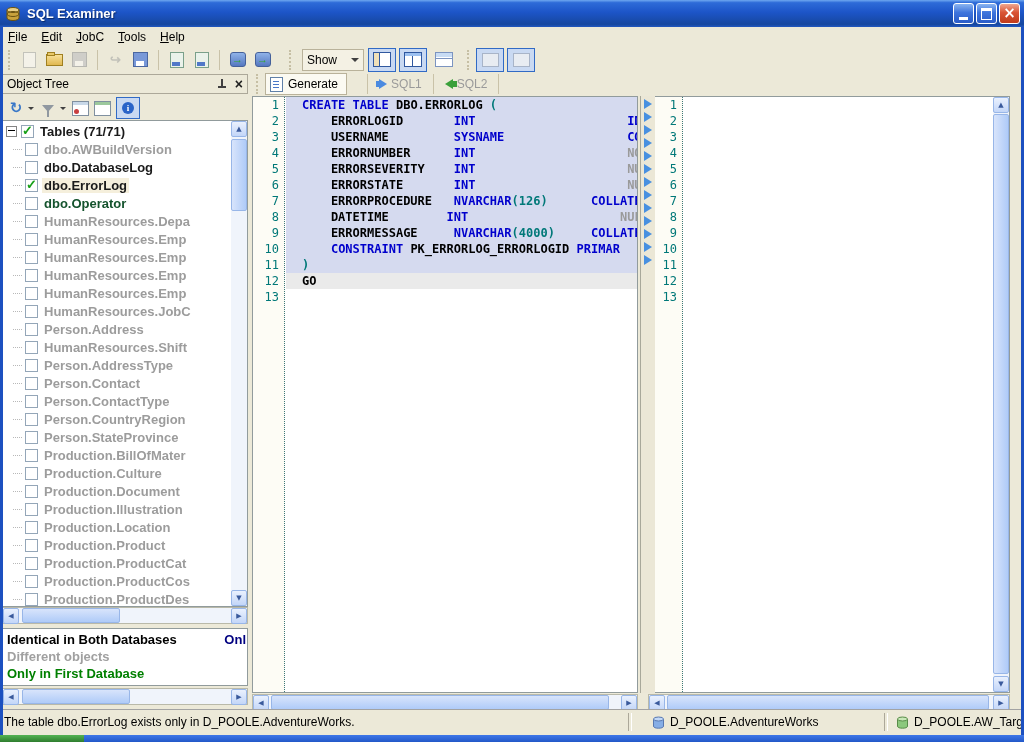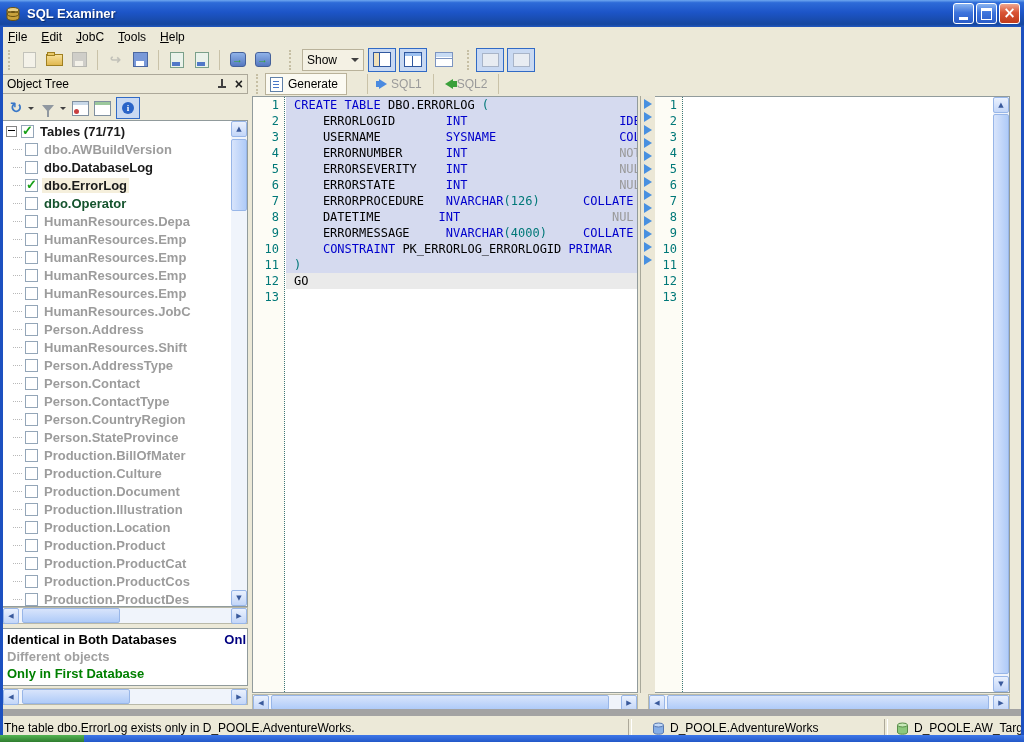--- a/index.html
+++ b/index.html
@@ -123,32 +123,32 @@
   .lg-line{position:absolute;left:4px;font-size:13px;font-weight:bold;white-space:nowrap;}
   .lg-right{position:absolute;right:1px;font-size:13px;font-weight:bold;color:#000080;background:#fff;padding-left:3px;}
 
   
   .pane1{left:252px;top:96px;width:386px;height:597px;background:#fff;border:1px solid #919B9C;box-sizing:border-box;overflow:hidden;}
   .gutter{position:absolute;top:0;bottom:0;background:#FDFCF5;border-right:1px dotted #3E7878;box-sizing:border-box;}
   .lnum{height:16px;line-height:16px;text-align:right;padding-right:5px;color:#007878;
     font-family:"DejaVu Sans Mono","Liberation Mono",monospace;font-size:12px;}
   .code-area{position:absolute;top:0;bottom:0;overflow:hidden;}
   .code-line{height:16px;line-height:16px;white-space:pre;font-family:"DejaVu Sans Mono","Liberation Mono",monospace;
-    font-size:12px;font-weight:normal;padding-left:8px;}
+    font-size:12px;font-weight:bold;padding-left:16px;}
   .hl-stmt{background:#D5DAEF;}
   .hl-go{background:#EAEAEA;}
   .seg-kw{color:#0000CC;} .seg-pl{color:#000;} .seg-gr{color:#9A9A9A;} .seg-tl{color:#007878;}
 
   .marker-strip{left:640px;top:96px;width:15px;height:597px;background:#EBE7D6;border-left:1px solid #A8A89A;box-sizing:border-box;}
   .tri{width:0;height:0;border-left:8px solid #4890E0;border-top:5px solid transparent;border-bottom:5px solid transparent;
     margin:3px 0 3px 3px;}
   .pane2{left:655px;top:96px;width:355px;height:597px;background:#fff;border:1px solid #919B9C;border-left:none;box-sizing:border-box;overflow:hidden;}
 
   
-  .statusbar{left:0;top:709px;width:1024px;height:26px;background:#ECE9D8;border-top:7px solid #a3a3a3;box-sizing:border-box;}
+  .statusbar{left:0;top:709px;width:1024px;height:26px;background:#ECE9D8;border-top:1px solid #a3a3a3;box-sizing:border-box;}
   .st-msg{position:absolute;left:4px;top:5px;font-size:12px;color:#000;}
   .st-sep{position:absolute;top:3px;width:2px;height:18px;border-left:1px solid #ACA899;border-right:1px solid #fff;}
   .st-db{position:absolute;top:5px;display:flex;align-items:center;font-size:12px;color:#000;}
   .st-db svg{margin-right:5px;}
 
   .taskbar{left:0;top:735px;width:1024px;height:7px;background:linear-gradient(180deg,#3E77E8,#2258C8);}
   .startblock{left:0;top:735px;width:84px;height:7px;background:linear-gradient(180deg,#53B353,#2F7D2F);}
   .win-edge{width:3px;top:27px;height:708px;background:#1C50C0;}
 </style>
 </head>

